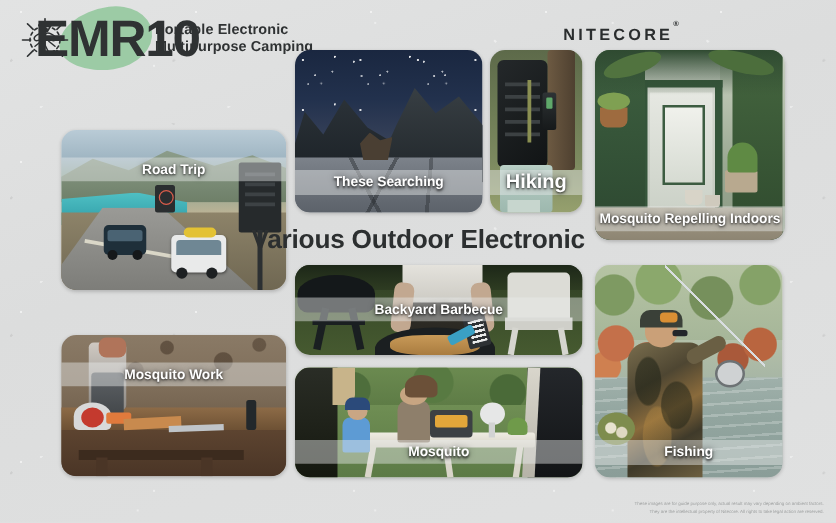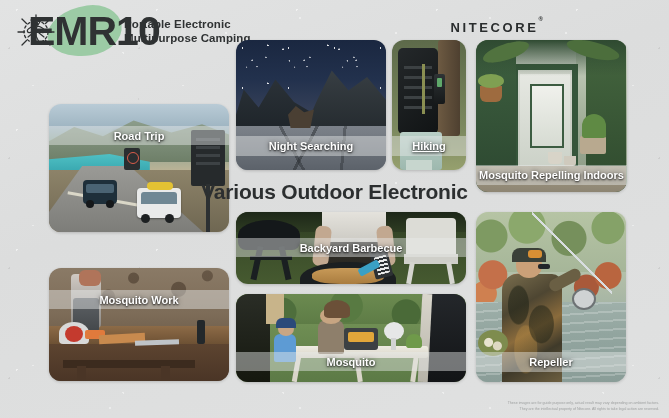--- a/index.html
+++ b/index.html
@@ -201,46 +201,46 @@
       <div style="position:absolute;left:-6%;top:34px;width:62%;height:70px;background:linear-gradient(180deg,#2c3339,#1b2126);clip-path:polygon(0 100%,18% 22%,34% 48%,52% 8%,72% 40%,100% 62%,100% 100%);"></div>
       <div style="position:absolute;left:44%;top:22px;width:62%;height:84px;background:linear-gradient(180deg,#3a4146,#20262a);clip-path:polygon(0 86%,16% 46%,32% 10%,50% 34%,70% 18%,100% 58%,100% 100%,0 100%);"></div>
       <div style="position:absolute;left:0;top:86px;width:100%;height:44px;background:linear-gradient(180deg,#7c828a,#5c626a);"></div>
       <div style="position:absolute;left:0;top:86px;width:100%;height:44px;background:
         linear-gradient(118deg, transparent 0 46%, rgba(40,44,48,.5) 46% 48%, transparent 48%),
         linear-gradient(62deg, transparent 0 38%, rgba(40,44,48,.45) 38% 40%, transparent 40%),
         linear-gradient(95deg, transparent 0 70%, rgba(40,44,48,.4) 70% 72%, transparent 72%);"></div>
       <div style="position:absolute;left:52px;top:66px;width:26px;height:22px;background:#4a3f33;clip-path:polygon(10% 100%,0 40%,30% 0,62% 28%,100% 16%,86% 100%);"></div>
     </div>
     <div class="label-band" style="top:96px;height:20px;">
-      <span style="font-size:11px;">Night Searching</span>
+      <span style="font-size:11px;">These Searching</span>
     </div>
   </div>
 
   <div class="card" style="left:392px;top:40px;width:74px;height:130px;">
     <div class="photo">
       <div style="position:absolute;inset:0;background:linear-gradient(180deg,#5d6a4a 0%,#6f7d56 40%,#7d8a60 70%,#96a06e 100%);"></div>
       <div style="position:absolute;right:6px;top:0;width:22px;height:96px;background:linear-gradient(90deg,#6d5a42,#4e4030);border-radius:3px;"></div>
       <div style="position:absolute;left:6px;top:8px;width:40px;height:86px;background:linear-gradient(135deg,#24282a,#111415);border-radius:5px;"></div>
       <div style="position:absolute;left:12px;top:26px;width:28px;height:2.5px;background:#3c4143;"></div>
       <div style="position:absolute;left:12px;top:36px;width:28px;height:2.5px;background:#3c4143;"></div>
       <div style="position:absolute;left:12px;top:46px;width:28px;height:2.5px;background:#3c4143;"></div>
       <div style="position:absolute;left:12px;top:56px;width:28px;height:2.5px;background:#3c4143;"></div>
       <div style="position:absolute;left:12px;top:66px;width:28px;height:2.5px;background:#3c4143;"></div>
       <div style="position:absolute;left:30px;top:24px;width:2.5px;height:50px;background:#8a8f52;"></div>
       <div style="position:absolute;left:42px;top:34px;width:11px;height:30px;background:linear-gradient(180deg,#2e3335,#16191a);border-radius:2px;"></div>
       <div style="position:absolute;left:45px;top:38px;width:5px;height:9px;background:#5fa86a;border-radius:1px;"></div>
       <div style="position:absolute;left:8px;top:92px;width:42px;height:38px;background:linear-gradient(180deg,#b9cfc6,#9db8ae);border-radius:3px;"></div>
       <div style="position:absolute;left:14px;top:120px;width:26px;height:10px;background:#c7d6ce;"></div>
     </div>
     <div class="label-band" style="top:96px;height:20px;">
-      <span style="font-size:11px;text-decoration:underline;">Hiking</span>
-    </div>
-  </div>
-
-  <div class="card" style="left:476px;top:40px;width:122px;height:152px;padding-left:29px;">
+      <span style="font-size:16px;">Hiking</span>
+    </div>
+  </div>
+
+  <div class="card" style="left:476px;top:40px;width:152px;height:152px;">
     <div class="photo">
       <div style="position:absolute;inset:0;background:linear-gradient(180deg,#c8cfc2 0%,#b4bfab 30%,#9aa892 60%,#8b9a84 100%);"></div>
       <div style="position:absolute;left:38px;top:0;width:62px;height:132px;background:linear-gradient(180deg,#d9dcd4,#c2c8bd);"></div>
       <div style="position:absolute;left:36px;top:24px;width:66px;height:6px;background:#35553a;"></div>
       <div style="position:absolute;left:36px;top:24px;width:6px;height:108px;background:#35553a;"></div>
       <div style="position:absolute;left:96px;top:24px;width:6px;height:108px;background:#35553a;"></div>
       <div style="position:absolute;left:44px;top:34px;width:50px;height:92px;background:linear-gradient(180deg,#e6e8e2,#ccd2c8);"></div>
       <div style="position:absolute;left:54px;top:44px;width:30px;height:60px;background:linear-gradient(180deg,#f0f1ec,#d6dbd2);border:2px solid #3c5c41;"></div>
       <div style="position:absolute;left:0;top:0;width:40px;height:152px;background:linear-gradient(180deg,#3e6040,#2c4730);"></div>
       <div style="position:absolute;left:110px;top:0;width:40px;height:152px;background:linear-gradient(180deg,#45663f,#2f4a2e);"></div>
@@ -355,21 +355,21 @@
       <div style="position:absolute;left:62px;top:52px;width:12px;height:5px;background:#22262a;border-radius:2px;"></div>
       <div style="position:absolute;left:72px;top:62px;width:34px;height:12px;background:#6a5f44;border-radius:6px;transform:rotate(-28deg);"></div>
       <div style="position:absolute;left:96px;top:76px;width:20px;height:18px;background:#cfd2d3;border-radius:50%;border:2px solid #6d7274;"></div>
       <div style="position:absolute;left:56px;top:0;width:80px;height:86px;background:linear-gradient(225deg,transparent 0 48%, #d8dde0 48% 49.4%, transparent 49.4%);"></div>
       <div style="position:absolute;left:2px;top:118px;width:30px;height:26px;background:#7e8c4e;border-radius:50%;"></div>
       <div style="position:absolute;left:6px;top:124px;width:22px;height:16px;background:
         radial-gradient(circle at 30% 40%, #e8e3cf 0 4px, transparent 5px),
         radial-gradient(circle at 70% 62%, #ded8c2 0 4px, transparent 5px);"></div>
     </div>
     <div class="label-band" style="top:140px;height:20px;">
-      <span style="font-size:11px;">Repeller</span>
+      <span style="font-size:11px;">Fishing</span>
     </div>
   </div>
 
   <div id="disclaimer">
     <div>These images are for guide purpose only, actual result may vary depending on ambient factors.</div>
     <div>They are the intellectual property of Nitecore. All rights to take legal action are reserved.</div>
   </div>
 
 </div>
 

